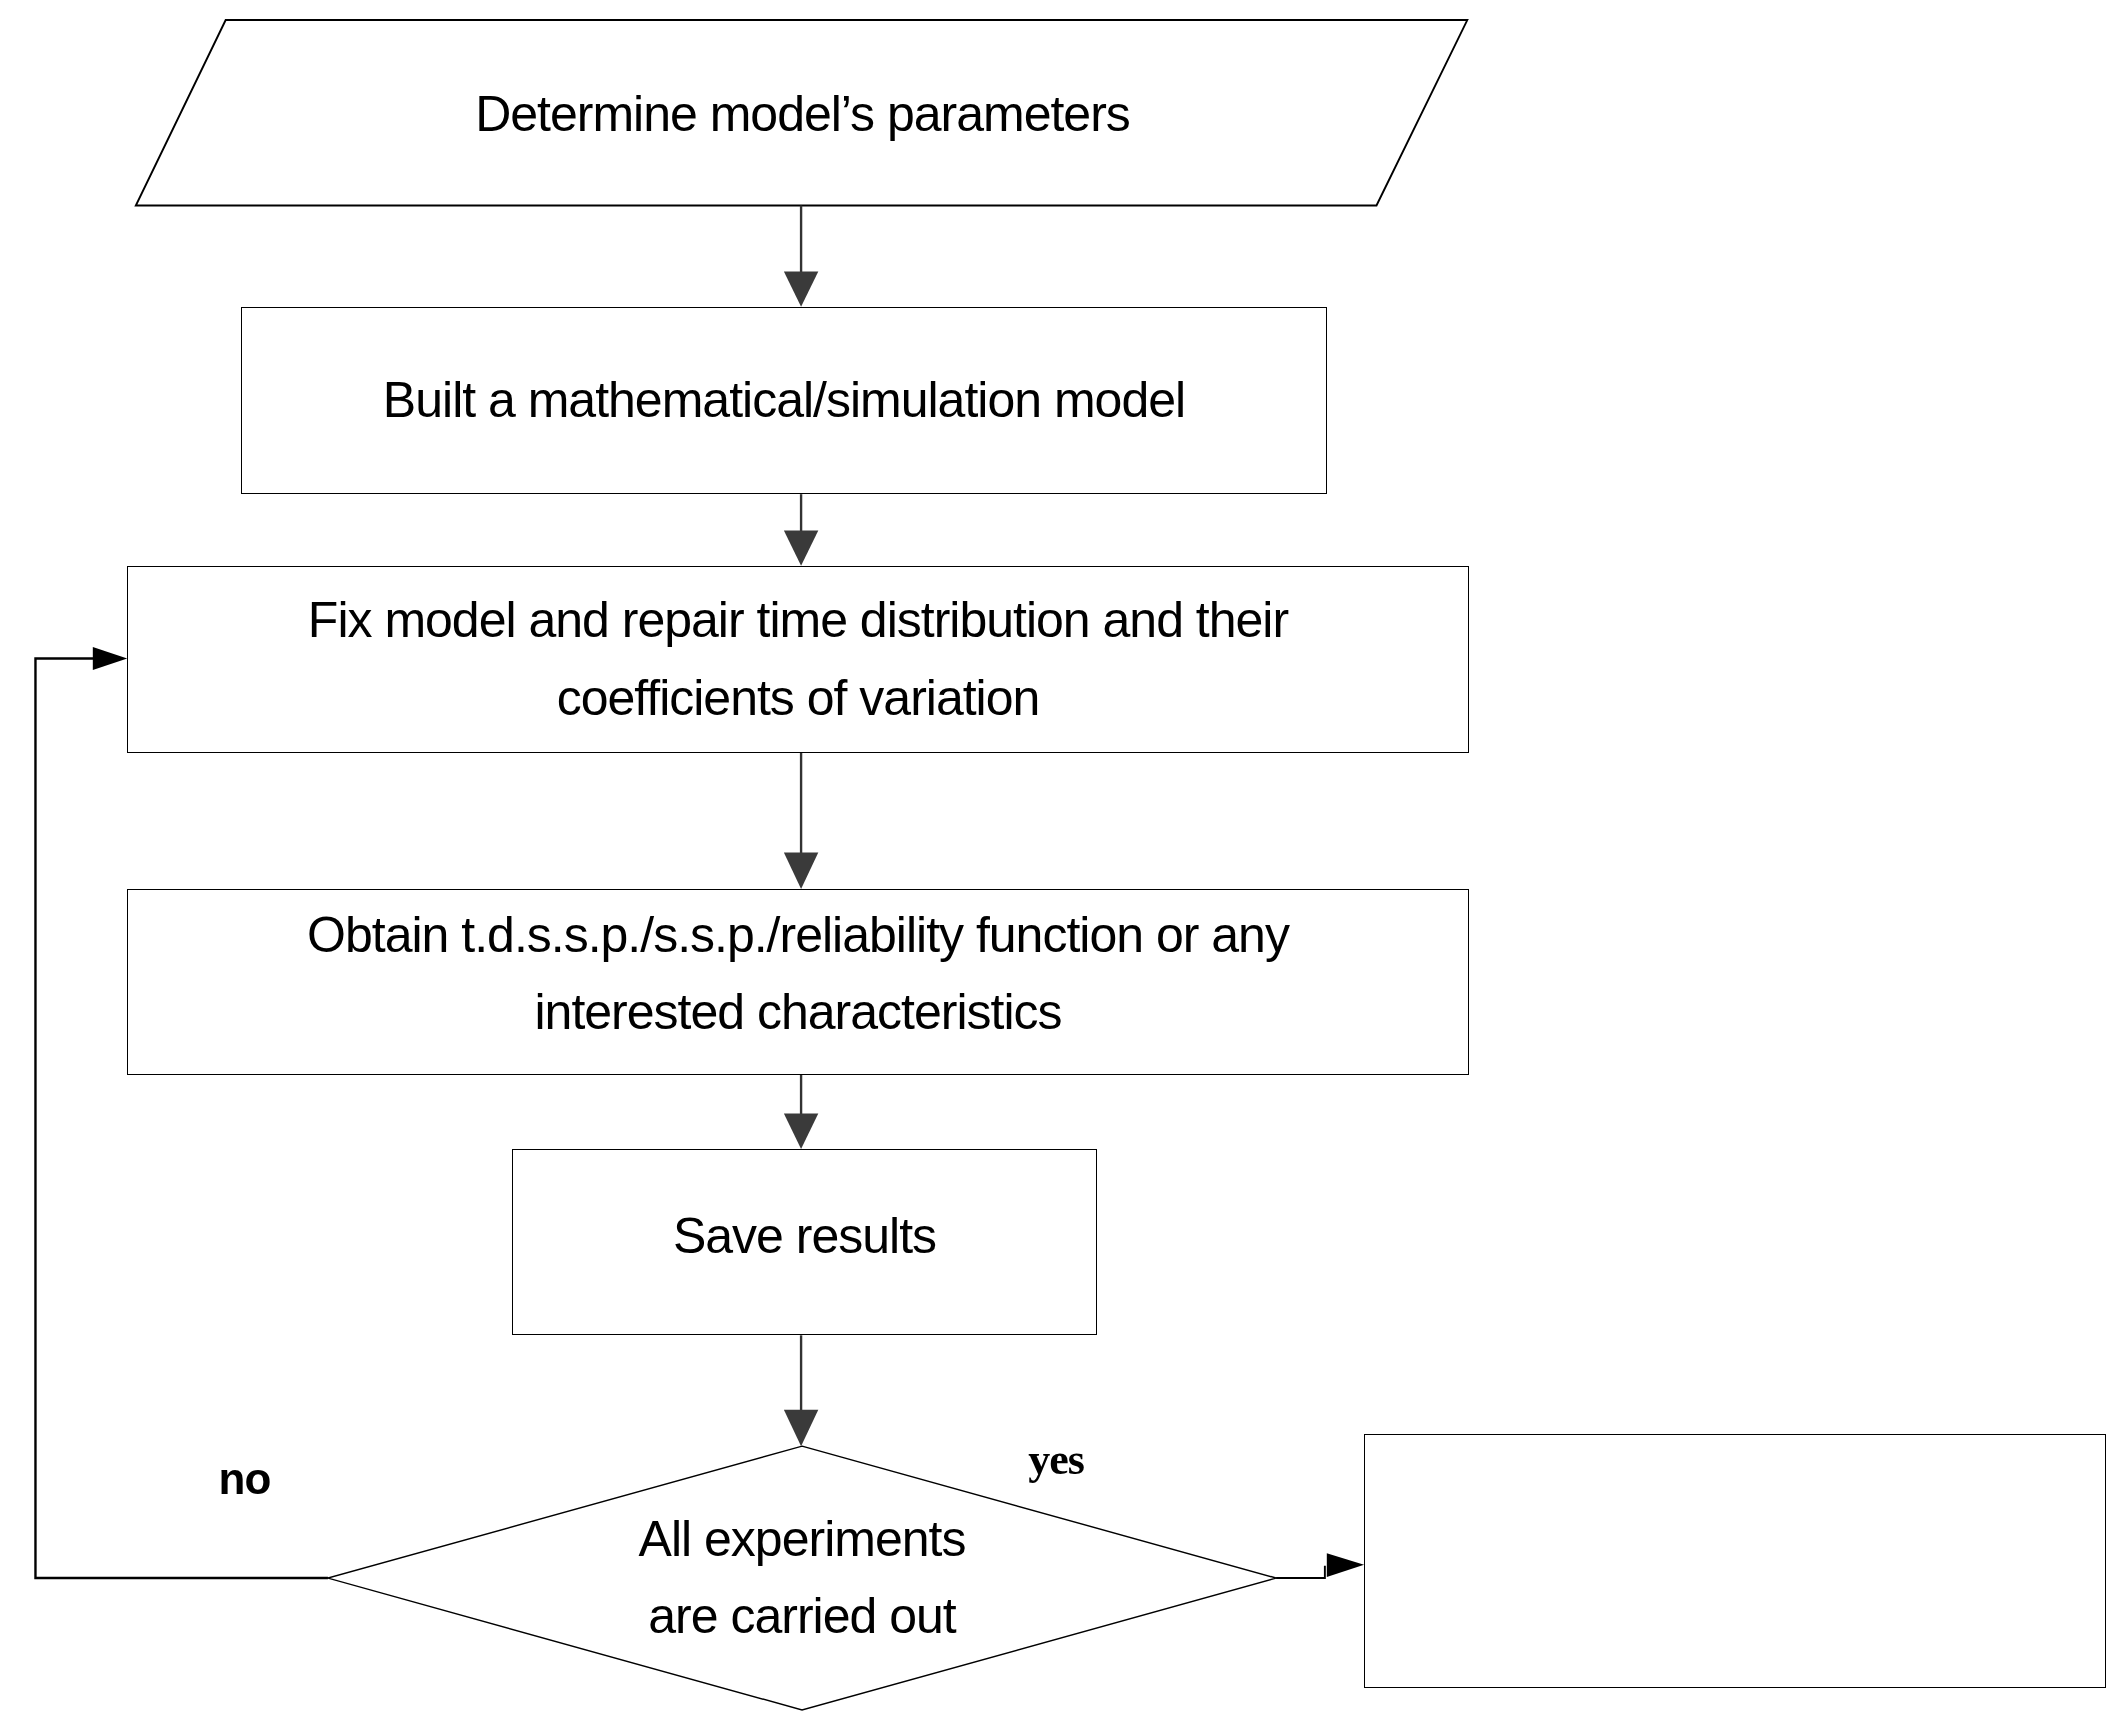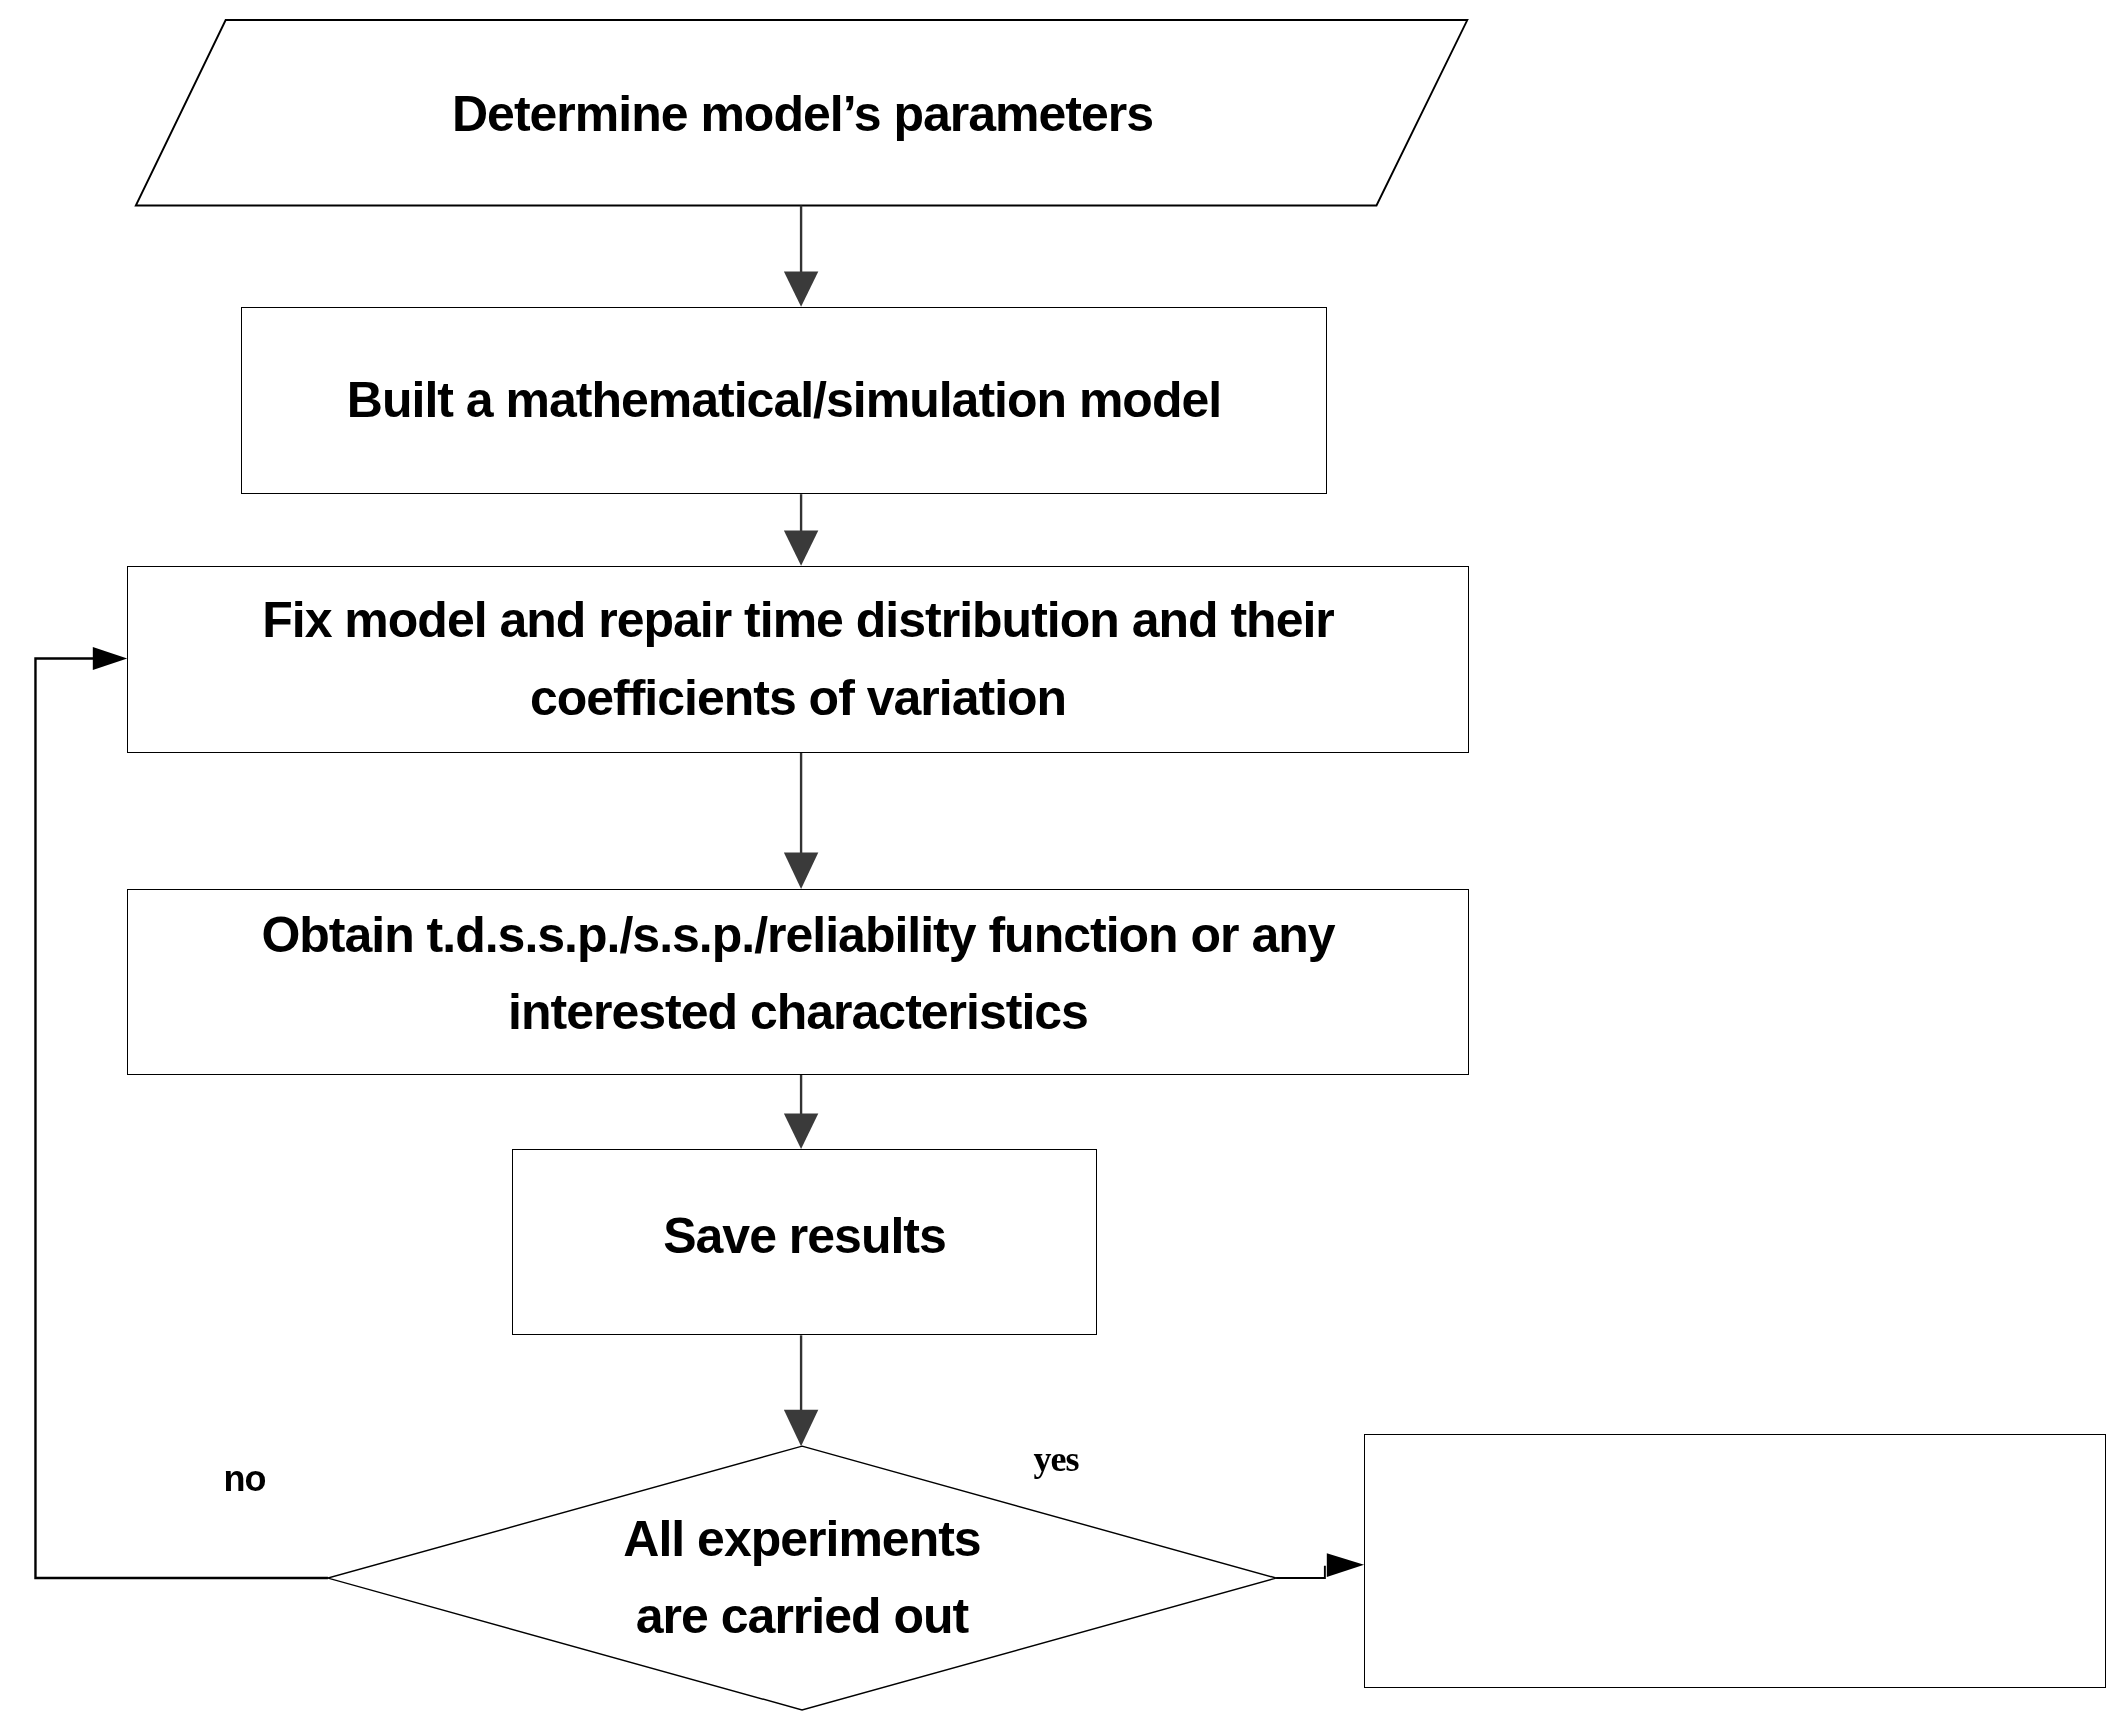--- a/index.html
+++ b/index.html
@@ -15,21 +15,21 @@
     overflow: hidden;
   }
   .wires {
     position: absolute;
     inset: 0;
     width: 2125px;
     height: 1731px;
   }
   .node-text {
     font-family: "Liberation Sans", sans-serif;
-    font-weight: 700;
+    font-weight: 400;
     font-size: 50px;
     letter-spacing: -1px;
     line-height: 1.55;
     color: #000000;
     text-align: center;
     white-space: pre-line;
     display: flex;
     align-items: center;
     justify-content: center;
     position: absolute;
@@ -37,21 +37,21 @@
   .box {
     position: absolute;
     border: 1.9px solid #000000;
     background: #ffffff;
     box-sizing: border-box;
   }
   .floating-label {
     position: absolute;
     font-family: "Liberation Sans", sans-serif;
     font-weight: 700;
-    font-size: 36px;
+    font-size: 44px;
     letter-spacing: -1px;
     color: #000000;
     display: flex;
     align-items: center;
     justify-content: center;
   }
 </style>
 </head>
 <body>
 

